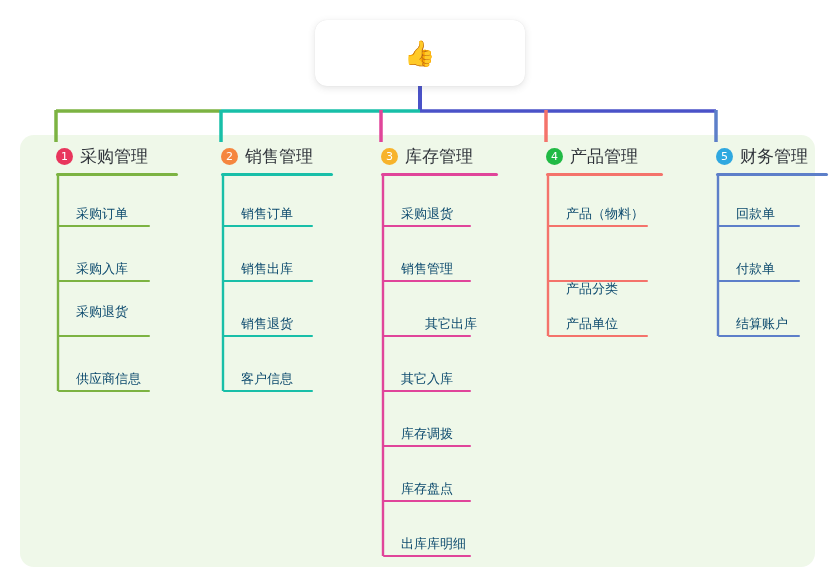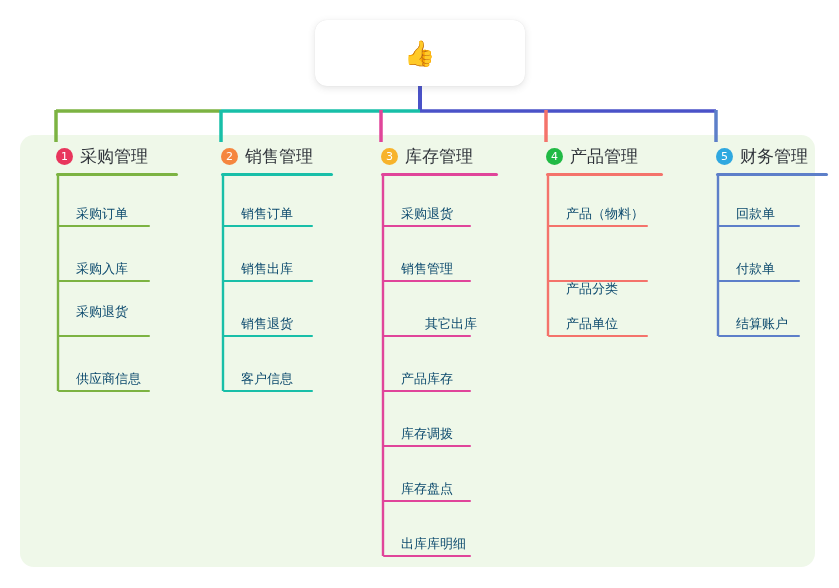--- a/index.html
+++ b/index.html
@@ -124,21 +124,21 @@
           <span class="badge" style="background: rgb(247, 179, 43);">3</span>
           <span class="head-text">库存管理</span>
         </div>
         <div class="head-rule" style="width: 117px; background: rgb(224, 69, 154);"></div>
         <div class="leaf" style="left: 38px; top: 62px;">采购退货</div>
         <div class="leaf-rule" style="left: 20px; top: 82px; width: 88px; background: rgb(224, 69, 154);"></div>
         <div class="leaf" style="left: 38px; top: 117px;">销售管理</div>
         <div class="leaf-rule" style="left: 20px; top: 137px; width: 88px; background: rgb(224, 69, 154);"></div>
         <div class="leaf" style="left: 38px; top: 172px; margin-left: 24px;">其它出库</div>
         <div class="leaf-rule" style="left: 20px; top: 192px; width: 88px; background: rgb(224, 69, 154);"></div>
-        <div class="leaf" style="left: 38px; top: 227px;">产品库存</div>
+        <div class="leaf" style="left: 38px; top: 227px;">其它入库</div>
         <div class="leaf-rule" style="left: 20px; top: 247px; width: 88px; background: rgb(224, 69, 154);"></div>
         <div class="leaf" style="left: 38px; top: 282px;">库存调拨</div>
         <div class="leaf-rule" style="left: 20px; top: 302px; width: 88px; background: rgb(224, 69, 154);"></div>
         <div class="leaf" style="left: 38px; top: 337px;">库存盘点</div>
         <div class="leaf-rule" style="left: 20px; top: 357px; width: 88px; background: rgb(224, 69, 154);"></div>
         <div class="leaf" style="left: 38px; top: 392px;">出库库明细</div>
         <div class="leaf-rule" style="left: 20px; top: 412px; width: 88px; background: rgb(224, 69, 154);"></div>
       </div>
       <div class="col" style="left: 528px;">
         <div class="col-head" style="padding-left: 0px; margin-left: 18px;">

